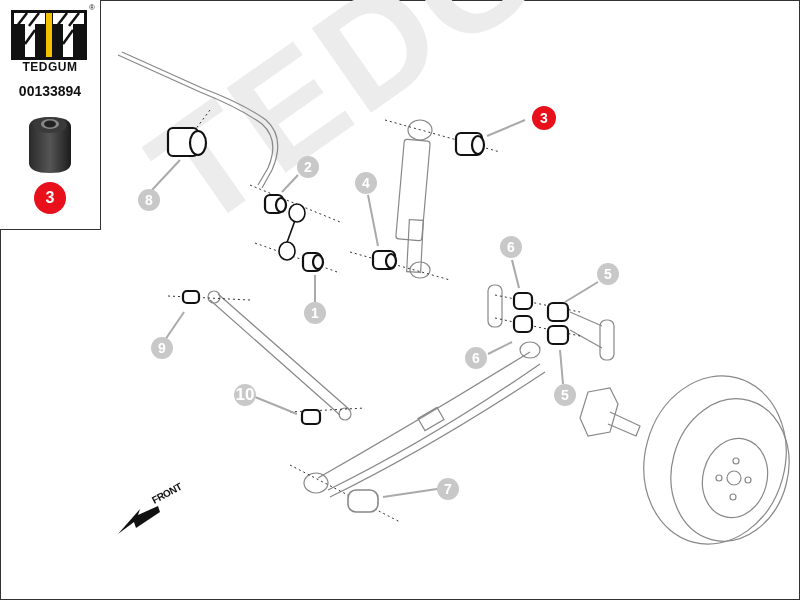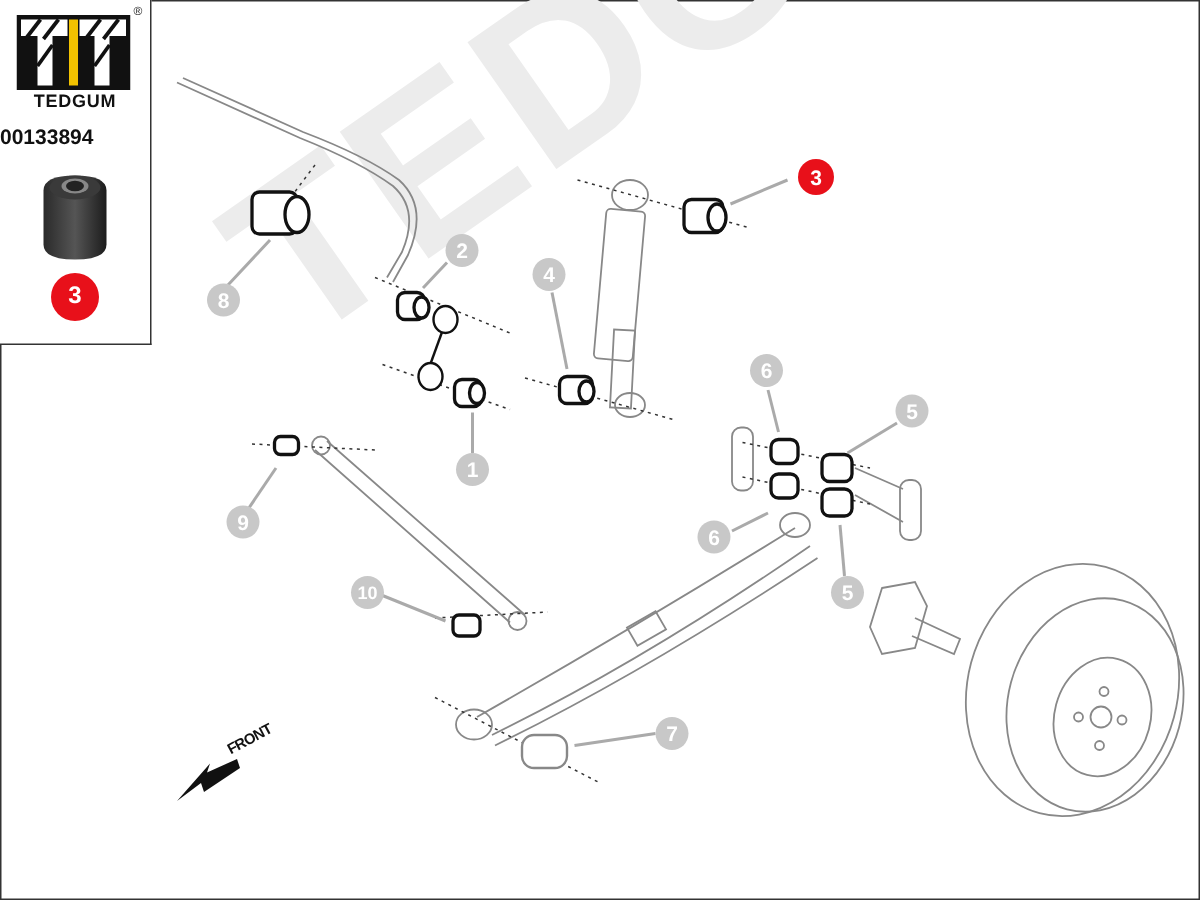--- a/index.html
+++ b/index.html
@@ -2,25 +2,25 @@
 <html><head>
 <meta charset="utf-8">
 <style>
   html, body { margin:0; padding:0; background:#fff; }
   body { width:800px; height:600px; position:relative; overflow:hidden; font-family:"Liberation Sans", sans-serif; }
   .frame { position:absolute; left:0; top:0; width:798px; height:598px; border:1px solid #333; box-sizing:content-box; }
   .legend-box { position:absolute; left:0; top:0; width:100px; height:229px; border-right:1px solid #333; border-bottom:1px solid #333; background:#fff; }
   .logo { position:absolute; left:11px; top:10px; width:76px; height:50px; }
   .brand { position:absolute; left:0; width:100px; top:60px; text-align:center; font-weight:bold; font-size:12px; letter-spacing:0.5px; color:#111; }
   .reg { position:absolute; left:89px; top:3px; font-size:8px; color:#222; }
-  .partno { position:absolute; left:0; width:100px; top:83px; text-align:left; font-weight:bold; font-size:14px; color:#111; }
+  .partno { position:absolute; left:0; width:100px; top:83px; text-align:center; font-weight:bold; font-size:14px; color:#111; }
   .part-photo { position:absolute; left:25px; top:113px; width:50px; height:62px; }
   .red-badge { position:absolute; width:32px; height:32px; border-radius:50%; background:#e8101a; color:#fff; font-weight:bold; font-size:16px; text-align:center; line-height:32px; }
   .callout { position:absolute; width:22px; height:22px; border-radius:50%; background:#c8c8c8; color:#fff; font-weight:bold; font-size:14px; text-align:center; line-height:22px; }
-  .callout.small { font-size:12px; }
+  .callout.small { font-size:17px; }
   .callout.red { background:#e8101a; }
   svg.diagram { position:absolute; left:0; top:0; }
   .front-label { position:absolute; left:150px; top:496px; font-size:10px; font-weight:bold; transform:rotate(-28deg); transform-origin:left top; color:#111; letter-spacing:-0.5px; }
   .watermark { position:absolute; left:120px; top:120px; font-weight:bold; font-size:150px; color:#ececec; transform:rotate(-35deg); transform-origin:left top; white-space:nowrap; letter-spacing:4px; }
 </style>
 </head>
 <body>
 
 <div class="frame"></div>
 

